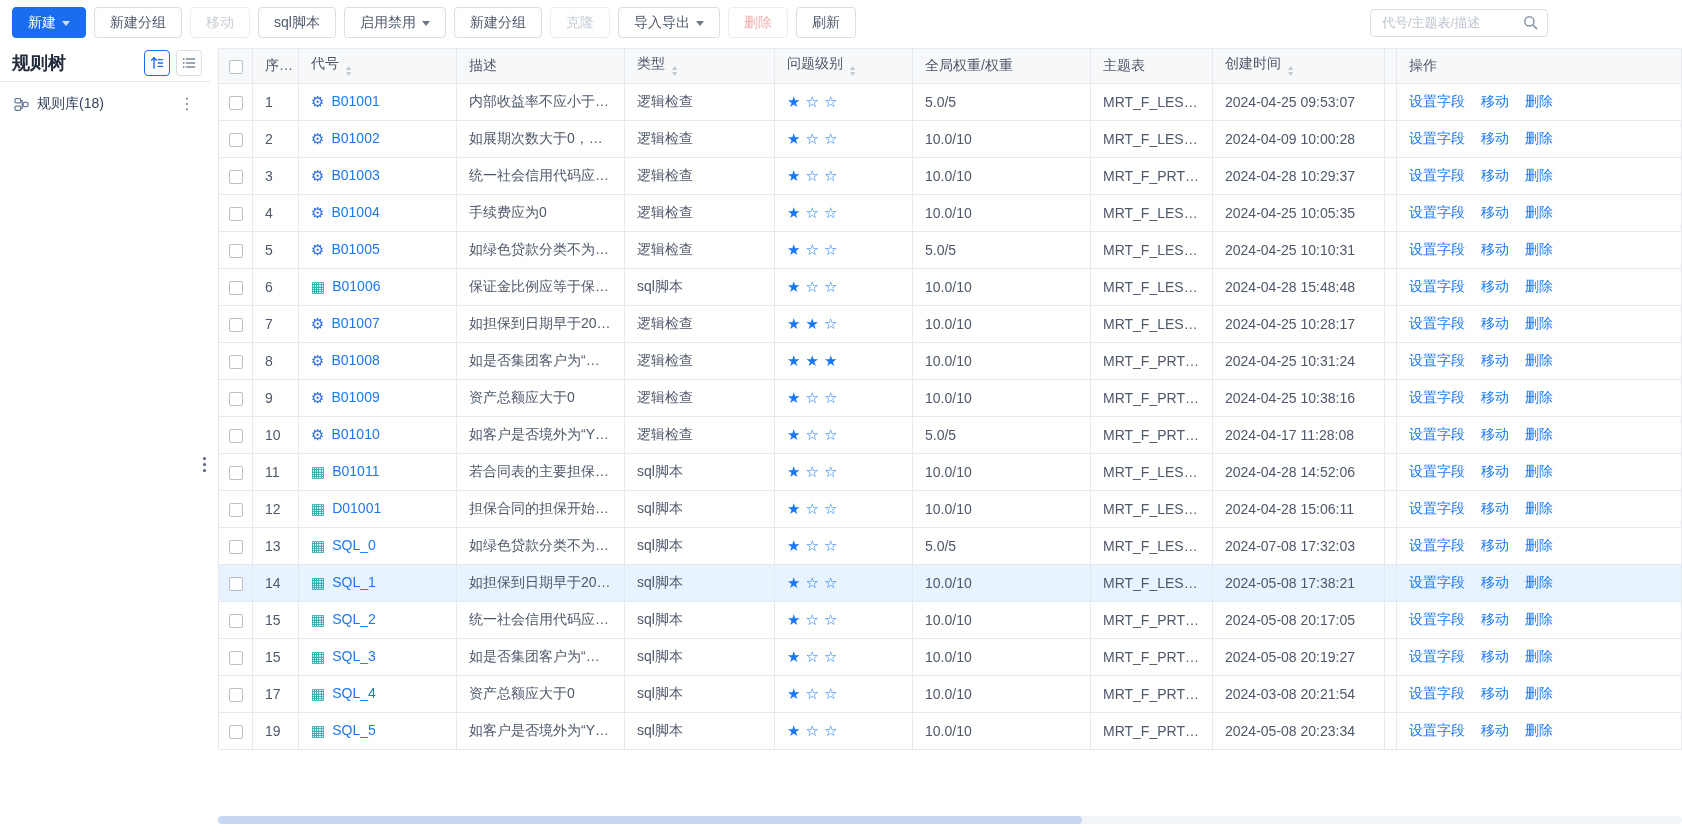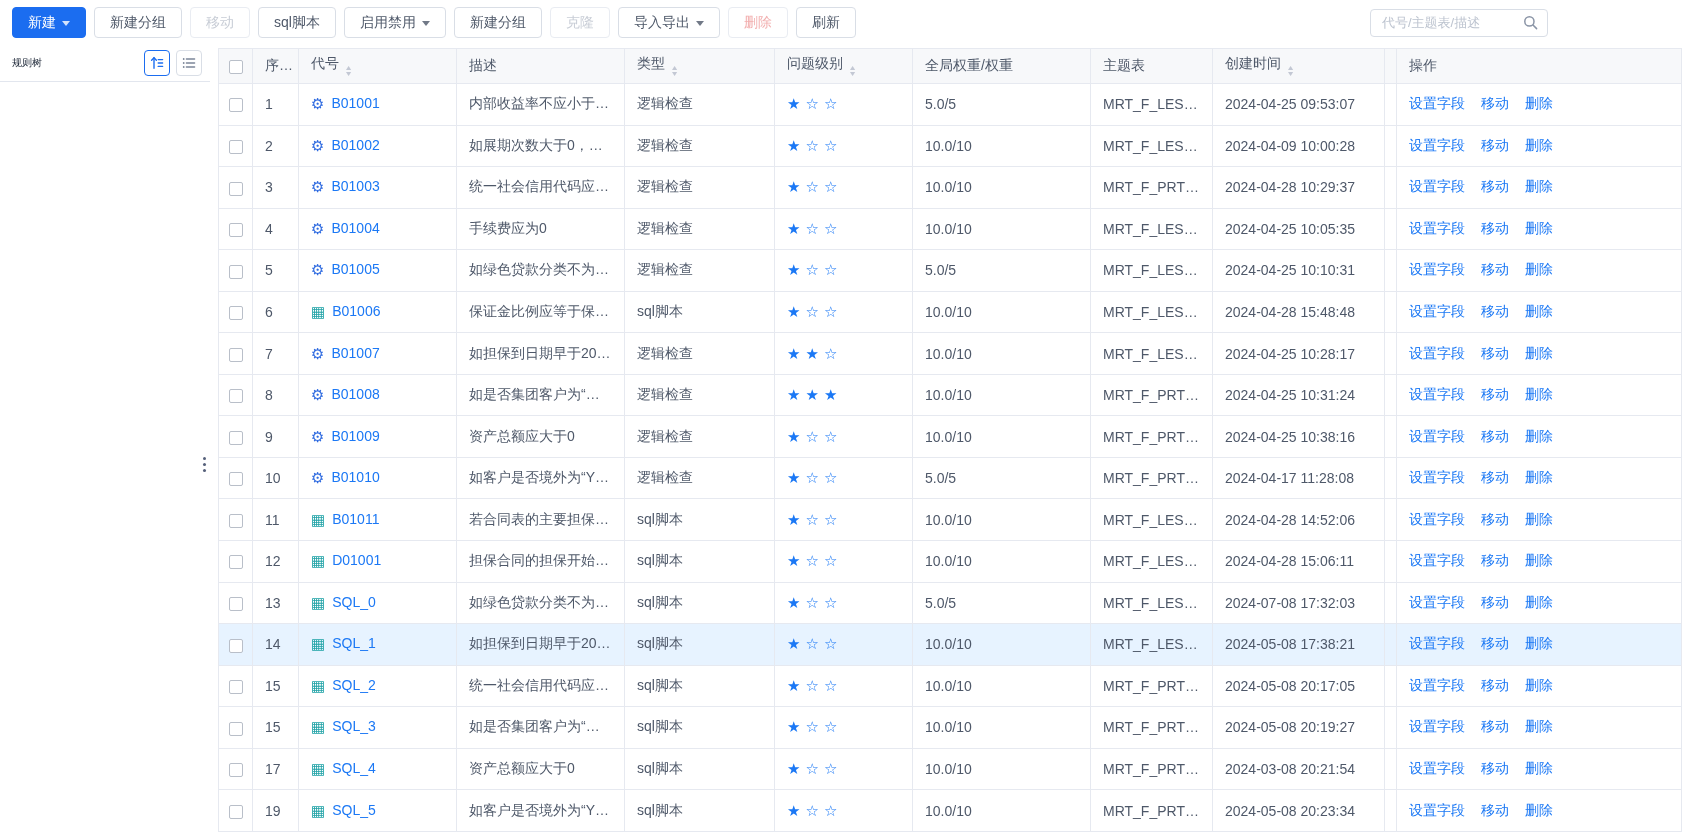--- a/index.html
+++ b/index.html
@@ -28,31 +28,31 @@
     border-top:5px solid currentColor;display:inline-block;margin-top:2px;opacity:.8}
   .search{margin-left:auto;margin-right:122px;width:178px;height:28px;border:1px solid #d9dee6;
     border-radius:4px;display:flex;align-items:center;padding:0 9px;gap:6px;background:#fff}
   .search input{border:0;outline:0;flex:1;min-width:0;font-size:13px;color:var(--text);font-family:inherit;background:transparent}
   .search input::placeholder{color:#bcc3cf}
   
   .layout{display:flex;height:795px;position:relative}
   .sidebar{width:210px;flex:0 0 210px;display:flex;flex-direction:column}
   .sidebar-header{height:37px;display:flex;align-items:center;padding:0 8px 0 12px;
     border-bottom:1px solid #e2e6ee;gap:6px}
-  .sidebar-title{font-weight:400;color:#222c3c;font-size:10px;margin-right:auto}
+  .sidebar-title{font-weight:700;color:#222c3c;font-size:18px;margin-right:auto}
   .icon-btn{width:26px;height:26px;border:1px solid #d9dee6;border-radius:4px;background:#fff;
     display:inline-flex;align-items:center;justify-content:center;padding:0;cursor:pointer;color:#7c8699}
   .icon-btn.active{border-color:var(--primary);color:var(--primary)}
   .tree-item{display:flex;align-items:center;gap:8px;padding:13px 10px 0 14px;color:#35425c;font-size:14px;cursor:pointer}
   .tree-icon{color:#6b7c9c;flex:0 0 auto}
   .kebab{margin-left:auto;color:#7c8699;font-size:16px;cursor:pointer;padding:0 5px;line-height:1}
   .grip{position:absolute;left:203px;top:412px;width:3px;height:3px;background:#55607a;border-radius:50%;
     box-shadow:0 6px 0 #55607a,0 12px 0 #55607a;cursor:col-resize}
   
-  .main{flex:1;display:flex;flex-direction:row;padding:3px 0 8px 8px;min-width:0}
+  .main{flex:1;display:flex;flex-direction:column;padding:3px 0 16px 8px;min-width:0}
   table.grid{width:100%;border-collapse:collapse;table-layout:fixed}
   .grid th,.grid td{
     border:1px solid var(--border);padding:0 12px;height:37px;font-size:14px;text-align:left;
     white-space:nowrap;overflow:hidden;text-overflow:ellipsis;font-weight:400;color:var(--text);
   }
   .grid thead th{background:#f7f8fa;height:35px}
   .grid .col-check{text-align:center;padding:0}
   .cb{display:inline-block;width:14px;height:14px;border:1px solid #b9bfc9;border-radius:2px;background:#fff;vertical-align:middle;cursor:pointer}
   .grid a{color:var(--link);cursor:pointer;text-decoration:none}
   .col-actions a{margin-right:16px}
@@ -131,20 +131,30 @@
       <button class="icon-btn">
         <svg width="14" height="14" viewBox="0 0 14 14" fill="none" stroke="currentColor" stroke-width="1.4" stroke-linecap="round">
           <line x1="4.4" y1="3" x2="12.6" y2="3"></line>
           <line x1="4.4" y1="7" x2="12.6" y2="7"></line>
           <line x1="4.4" y1="11" x2="12.6" y2="11"></line>
           <circle cx="1.7" cy="3" r="0.9" fill="currentColor" stroke="none"></circle>
           <circle cx="1.7" cy="7" r="0.9" fill="currentColor" stroke="none"></circle>
           <circle cx="1.7" cy="11" r="0.9" fill="currentColor" stroke="none"></circle>
         </svg>
       </button>
+    </div>
+    <div class="tree-item">
+      <svg class="tree-icon" width="15" height="15" viewBox="0 0 14 14" fill="none" stroke="currentColor" stroke-width="1.2">
+        <rect x="1" y="1.5" width="5.2" height="4" rx="0.8"></rect>
+        <rect x="1" y="8.5" width="5.2" height="4" rx="0.8"></rect>
+        <rect x="8.6" y="5" width="4.4" height="4" rx="0.8"></rect>
+        <path d="M6.2 3.5h1.4v7H6.2M7.6 7h1"></path>
+      </svg>
+      <span>规则库(18)</span>
+      <span class="kebab">⋮</span>
     </div>
   </aside>
 
   <span class="grip"></span>
 
   <main class="main">
     <table class="grid">
       <colgroup>
         <col style="width:34px">
           <col style="width:46px">

